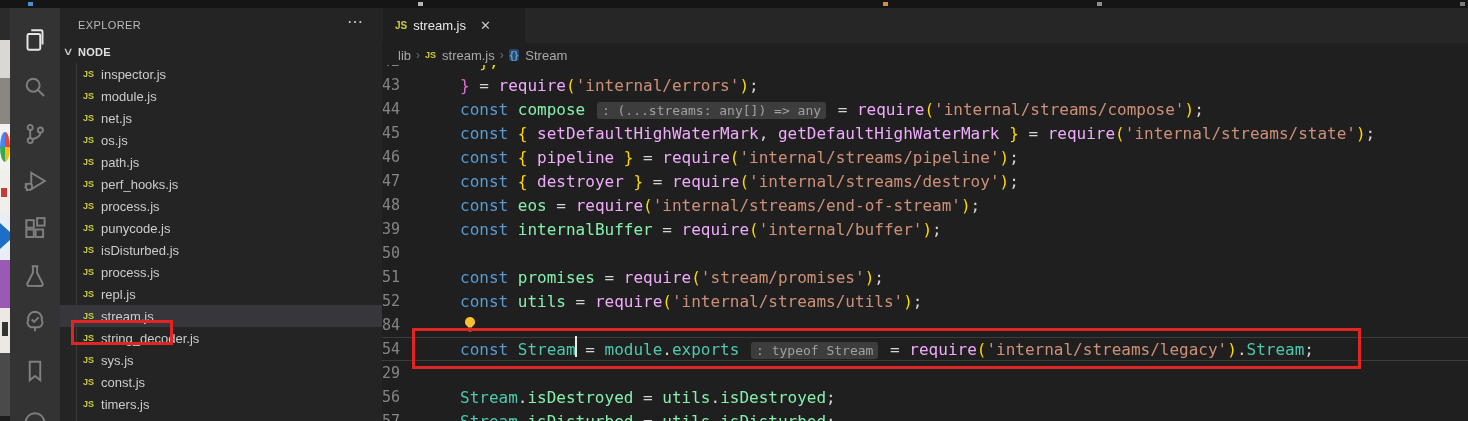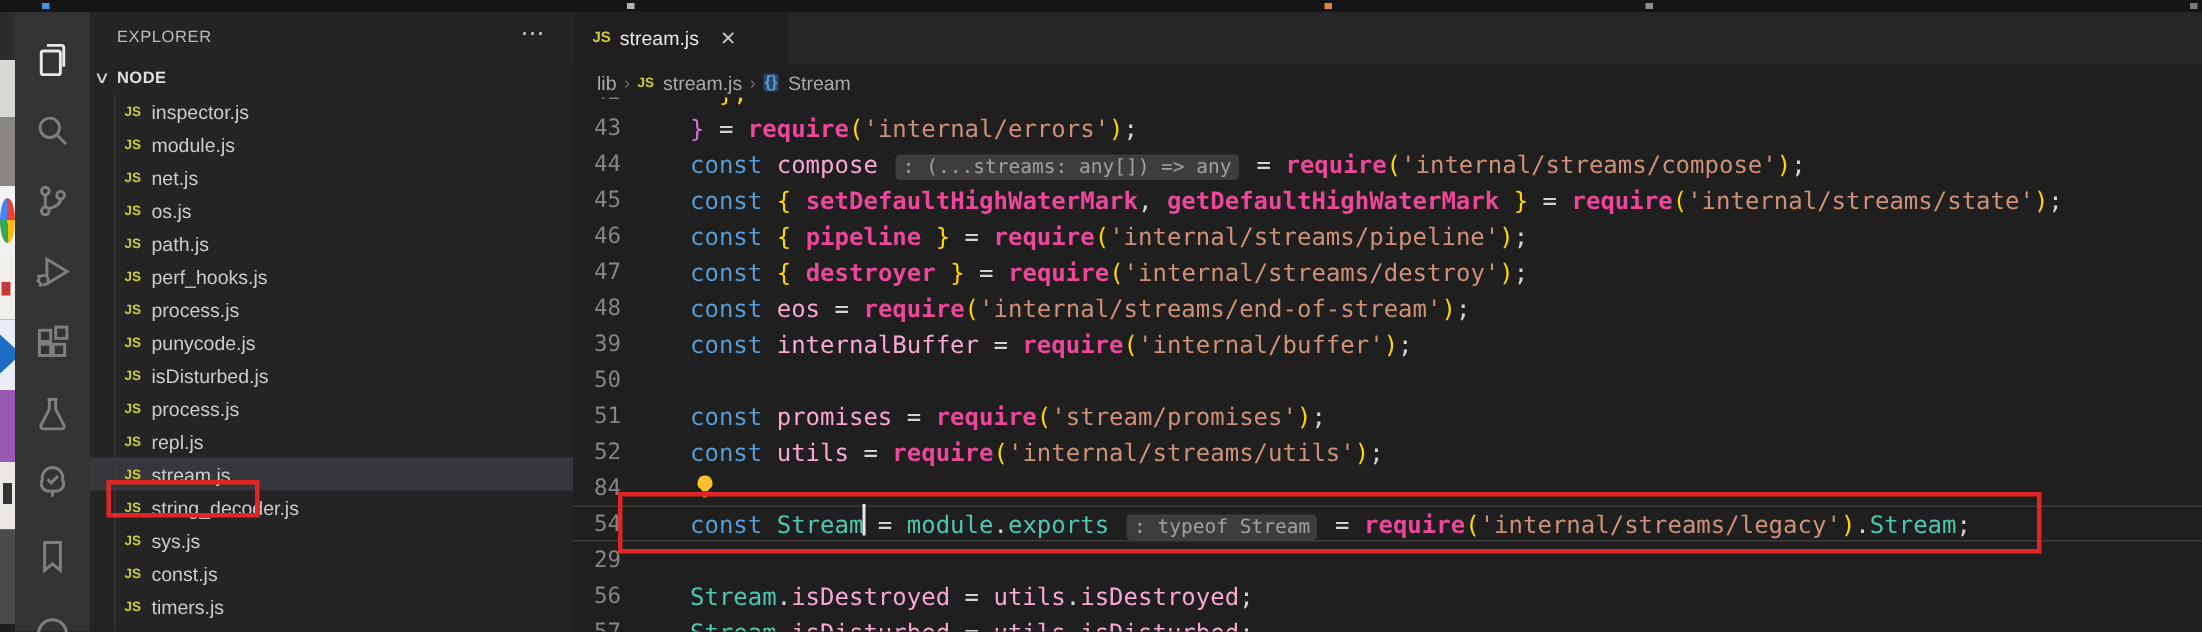--- a/index.html
+++ b/index.html
@@ -54,24 +54,24 @@
   #breadcrumbs .js-badge { margin:0 4px 0 2px; font-size:9px; }
   #bc-symbol-icon { color:#569cd6; font-size:11px; font-weight:bold; margin:0 4px 0 2px;
                     background:#2d4664; border-radius:2px; padding:0 1px; }
 
   
   #code-area { position:absolute; left:0; top:57px; width:1086px; height:356px; overflow:hidden; }
   #code-lines { position:absolute; left:0; top:-16px; width:1086px; }
   .code-row { position:relative; height:24px; display:flex; align-items:center; white-space:pre;
               font-family:"DejaVu Sans Mono","Liberation Mono",monospace; font-size:16px; }
   .code-row.current { border-top:1px solid #3c3c3c; border-bottom:1px solid #3c3c3c; height:24px; }
-  .ln { width:46px; text-align:center; color:#858585; font-size:15px; flex:none; }
+  .ln { width:46px; text-align:left; color:#858585; font-size:15px; flex:none; }
   .lc { padding-left:32px; }
-  .t-kw { color:#569cd6; } .t-var { color:#f9a8d4; } .t-cls { color:#4ec9b0; }
-  .t-fn { color:#ec4899;font-weight:bold; } .t-str { color:#ce9178; } .t-pn { color:#d4d4d4; }
+  .t-kw { color:#569cd6; } .t-var { color:#86efac; } .t-cls { color:#4ec9b0; }
+  .t-fn { color:#f0abfc; } .t-str { color:#ce9178; } .t-pn { color:#d4d4d4; }
   .t-bg { color:#ffd700; } .t-bp { color:#da70d6; }
   .inlay { background:#3d3d3e; color:#a0a0a0; font-size:13px; border-radius:3px;
            padding:1px 5px; margin:0 2px; }
   .caret { display:inline-block; width:0; position:relative; }
   .caret::after { content:''; position:absolute; left:-1px; top:-19px; width:2px; height:21px; background:#e8e8e8; }
   .bulb { position:absolute; left:80px; top:3px; }
 
   
   .red-box { position:absolute; border:3px solid #e12525; z-index:9; pointer-events:none; }
   #anno-file { left:71px; top:320px; width:102px; height:25px; }

